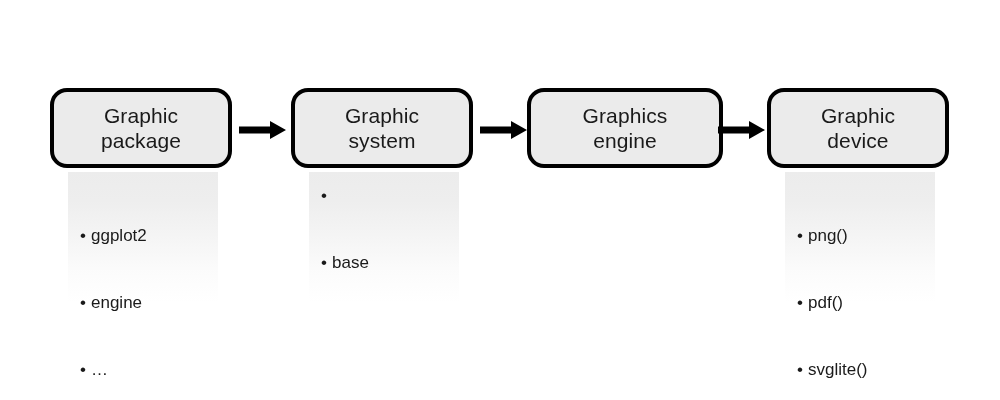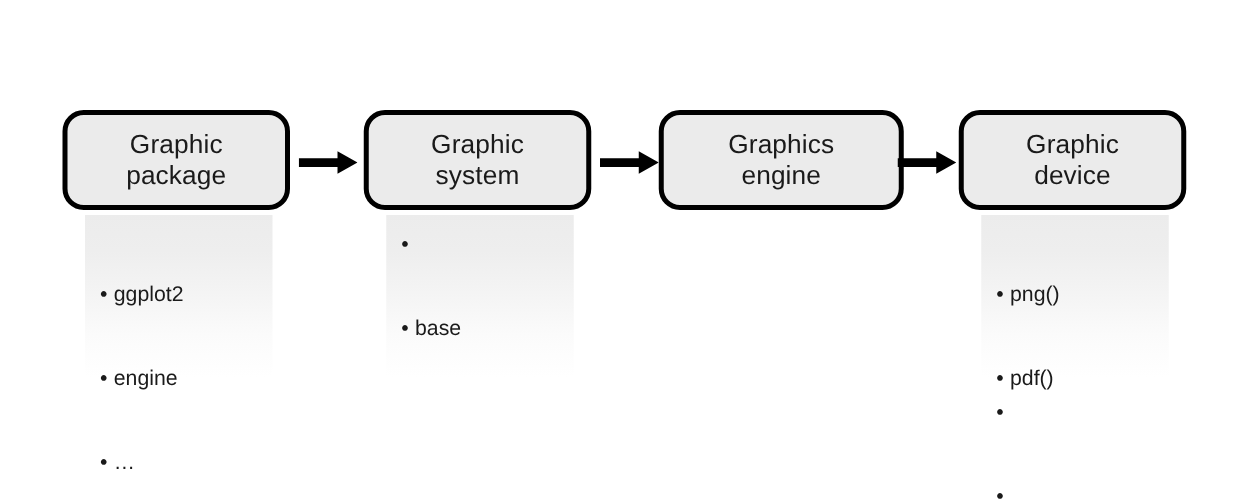--- a/index.html
+++ b/index.html
@@ -189,20 +189,21 @@
         <li class="detail-item">
           <span class="bullet-glyph">•</span>
           <span class="detail-text">png()</span>
         </li>
         <li class="detail-item">
           <span class="bullet-glyph">•</span>
           <span class="detail-text">pdf()</span>
         </li>
         <li class="detail-item">
           <span class="bullet-glyph">•</span>
+          <span class="detail-text">svglite()</span>
         </li>
         <li class="detail-item">
           <span class="bullet-glyph">•</span>
           <span class="detail-text">…</span>
         </li>
       </ul>
     </div>
   </div>
 
 </div>

